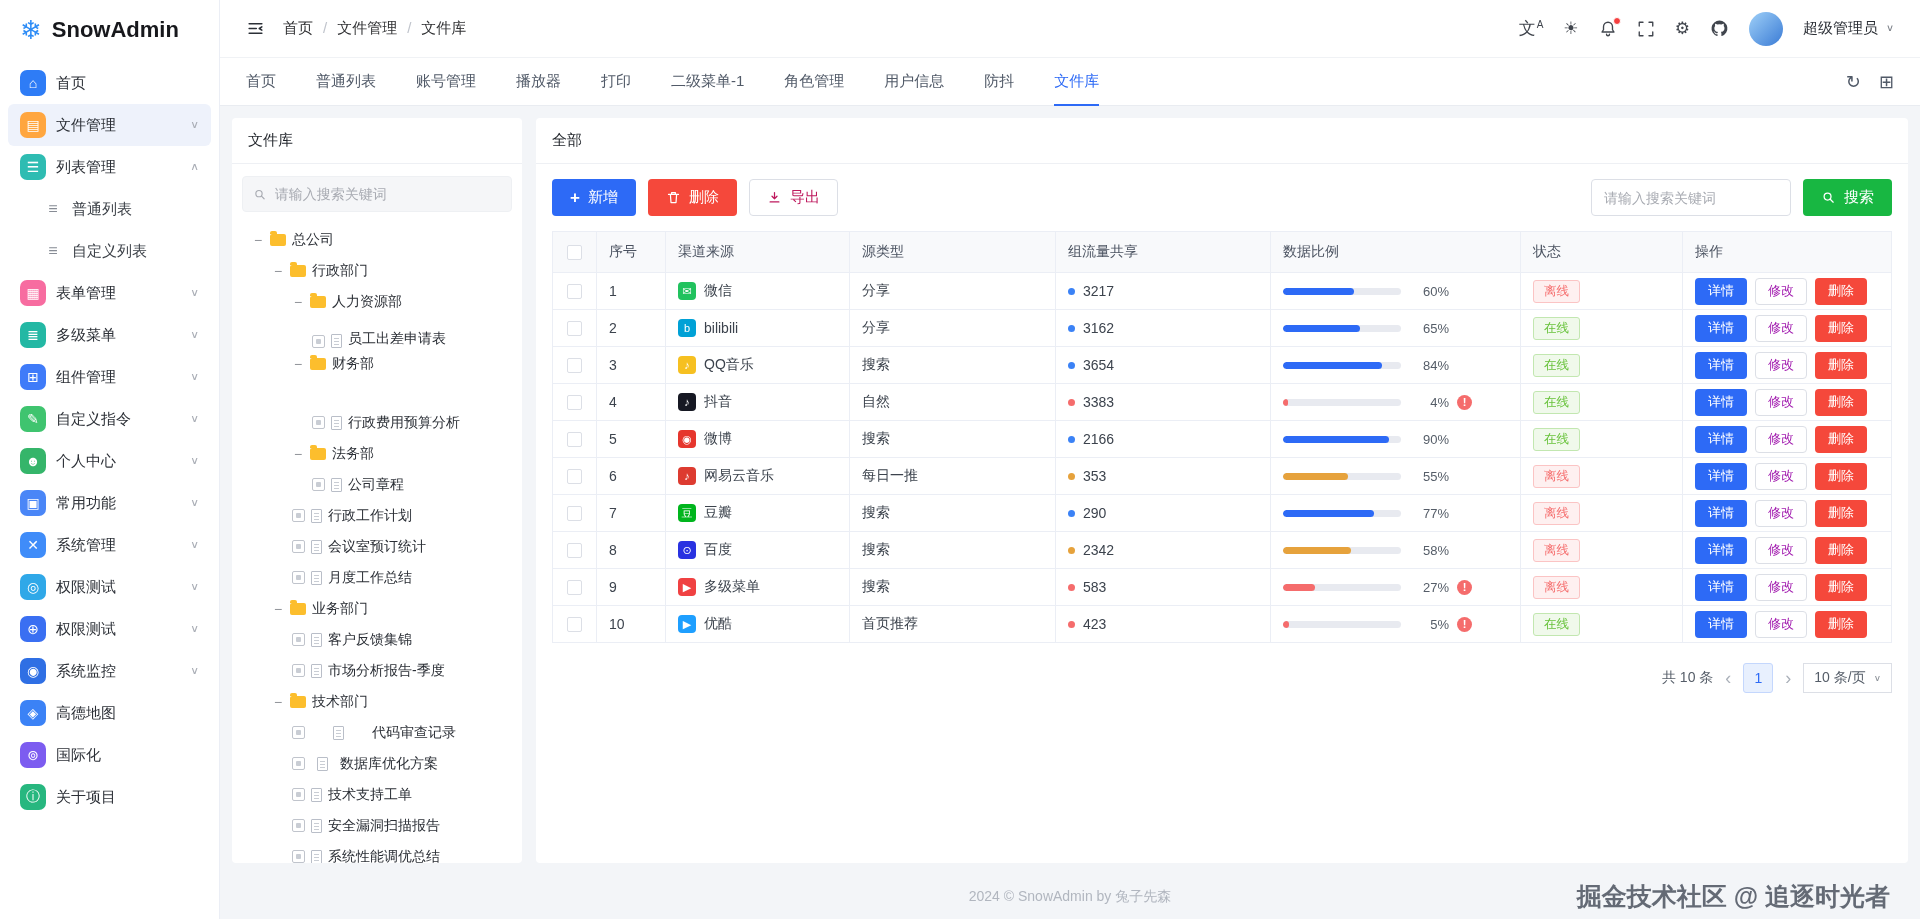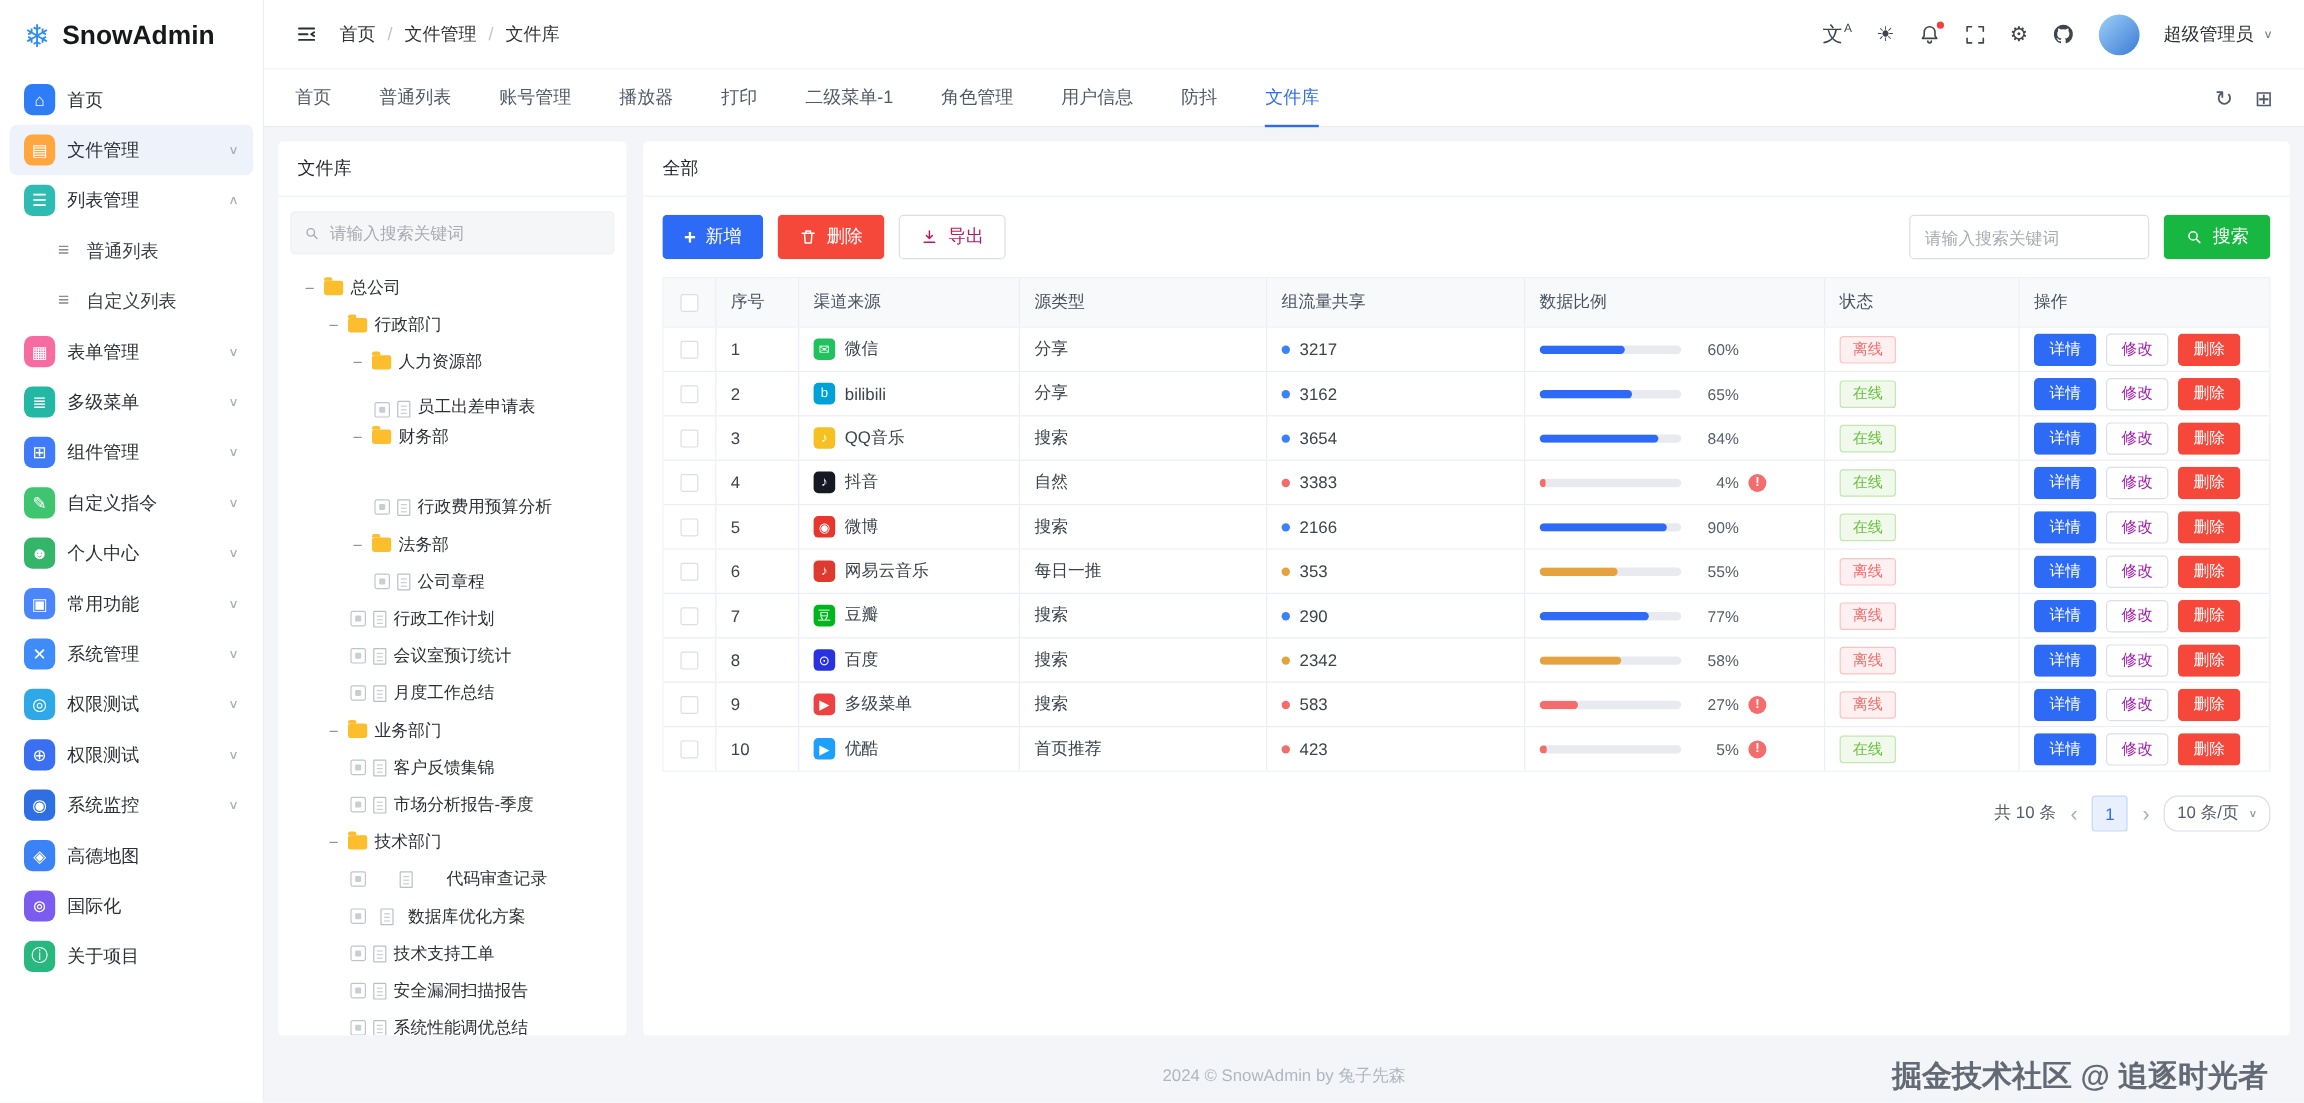--- a/index.html
+++ b/index.html
@@ -109,21 +109,21 @@
   .tag.online { background:#f0f9eb; color:#67c23a; border-color:#c2e7b0; }
   .mini { height:27px; padding:0 12px; font-size:13px; border-radius:4px; border:1px solid transparent; cursor:pointer; font-family:inherit; }
   .mini.primary { background:#2d6af6; color:#fff; }
   .mini.plain   { background:#fff; border-color:#dcdfe6; color:#a21caf; }
   .mini.danger  { background:#f5483b; color:#fff; }
 
   
   .pagination { display:flex; justify-content:flex-end; align-items:center; gap:12px; padding:20px 16px; font-size:14px; color:#555d68; }
   .pg-arrow { color:#aab0b9; font-size:18px; cursor:pointer; line-height:1; }
   .pg-page { min-width:30px; height:30px; display:flex; align-items:center; justify-content:center; border-radius:3px; background:#e8f0fe; color:#2d6af6; border:1px solid #c4d7fd; cursor:pointer; }
-  .pg-size { height:30px; display:flex; align-items:center; gap:8px; border:1px solid #dcdfe6; border-radius:12px; padding:0 10px; cursor:pointer; }
+  .pg-size { height:30px; display:flex; align-items:center; gap:8px; border:1px solid #dcdfe6; border-radius:0; padding:0 10px; cursor:pointer; }
   .pg-size .sel-arrow { font-size:10px; color:#8b9097; transform:scaleY(.85); }
 
   .footer { height:44px; flex:0 0 44px; display:flex; align-items:center; justify-content:center; color:#b1b6bf; font-size:14px; }
   .watermark { position:absolute; right:30px; bottom:6px; font-size:25px; font-weight:600; color:rgba(74,81,94,.85); pointer-events:none; }
 </style>
 </head>
 <body>
 
 <div class="app">
 

